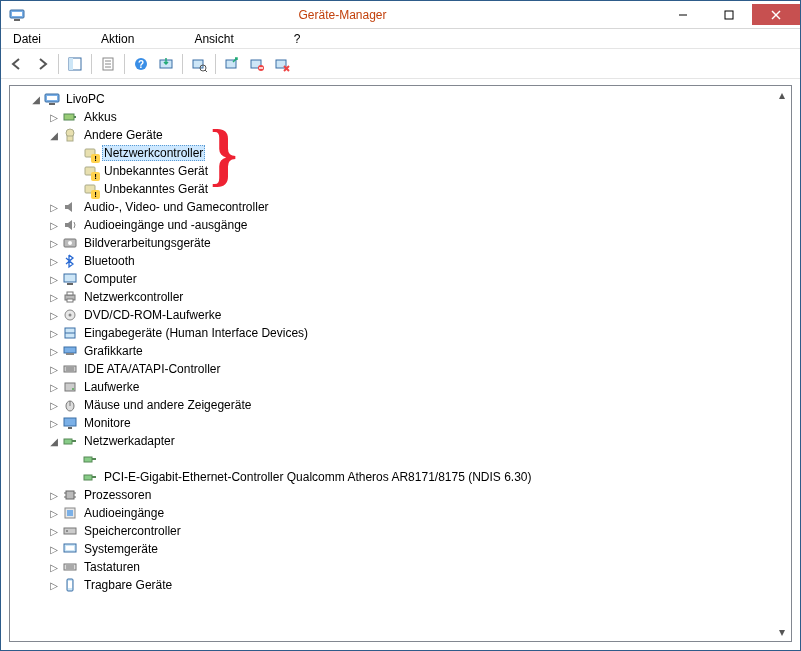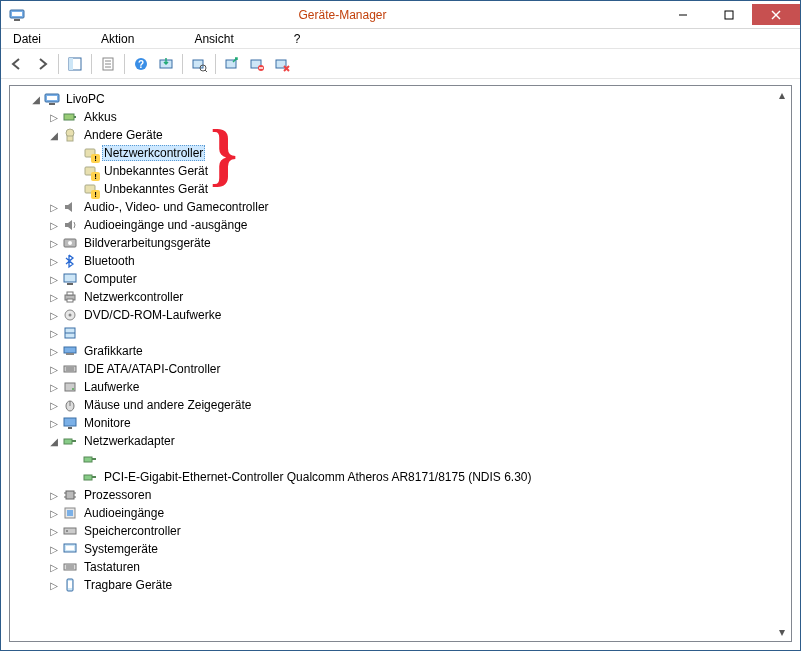--- a/index.html
+++ b/index.html
@@ -316,20 +316,21 @@
         <div class="row">
             <span class="indent"></span>
             <span class="indent"></span>
             <span class="expander">▷</span>
             <span class="dev-icon">
               <svg viewBox="0 0 16 16">
                 <rect x="3" y="3" width="10" height="10" fill="#cde6f7" stroke="#3a6ea5"></rect>
                 <line x1="3" y1="8" x2="13" y2="8" stroke="#3a6ea5"></line>
               </svg>
             </span>
+            <span class="label">Eingabegeräte (Human Interface Devices)</span>
           </div>
         <div class="row">
             <span class="indent"></span>
             <span class="indent"></span>
             <span class="expander">▷</span>
             <span class="dev-icon">
               <svg viewBox="0 0 16 16">
                 <rect x="2" y="4" width="12" height="6" fill="#7bb0e7" stroke="#3a6ea5"></rect>
                 <rect x="4" y="10" width="8" height="2" fill="#888"></rect>
               </svg>

